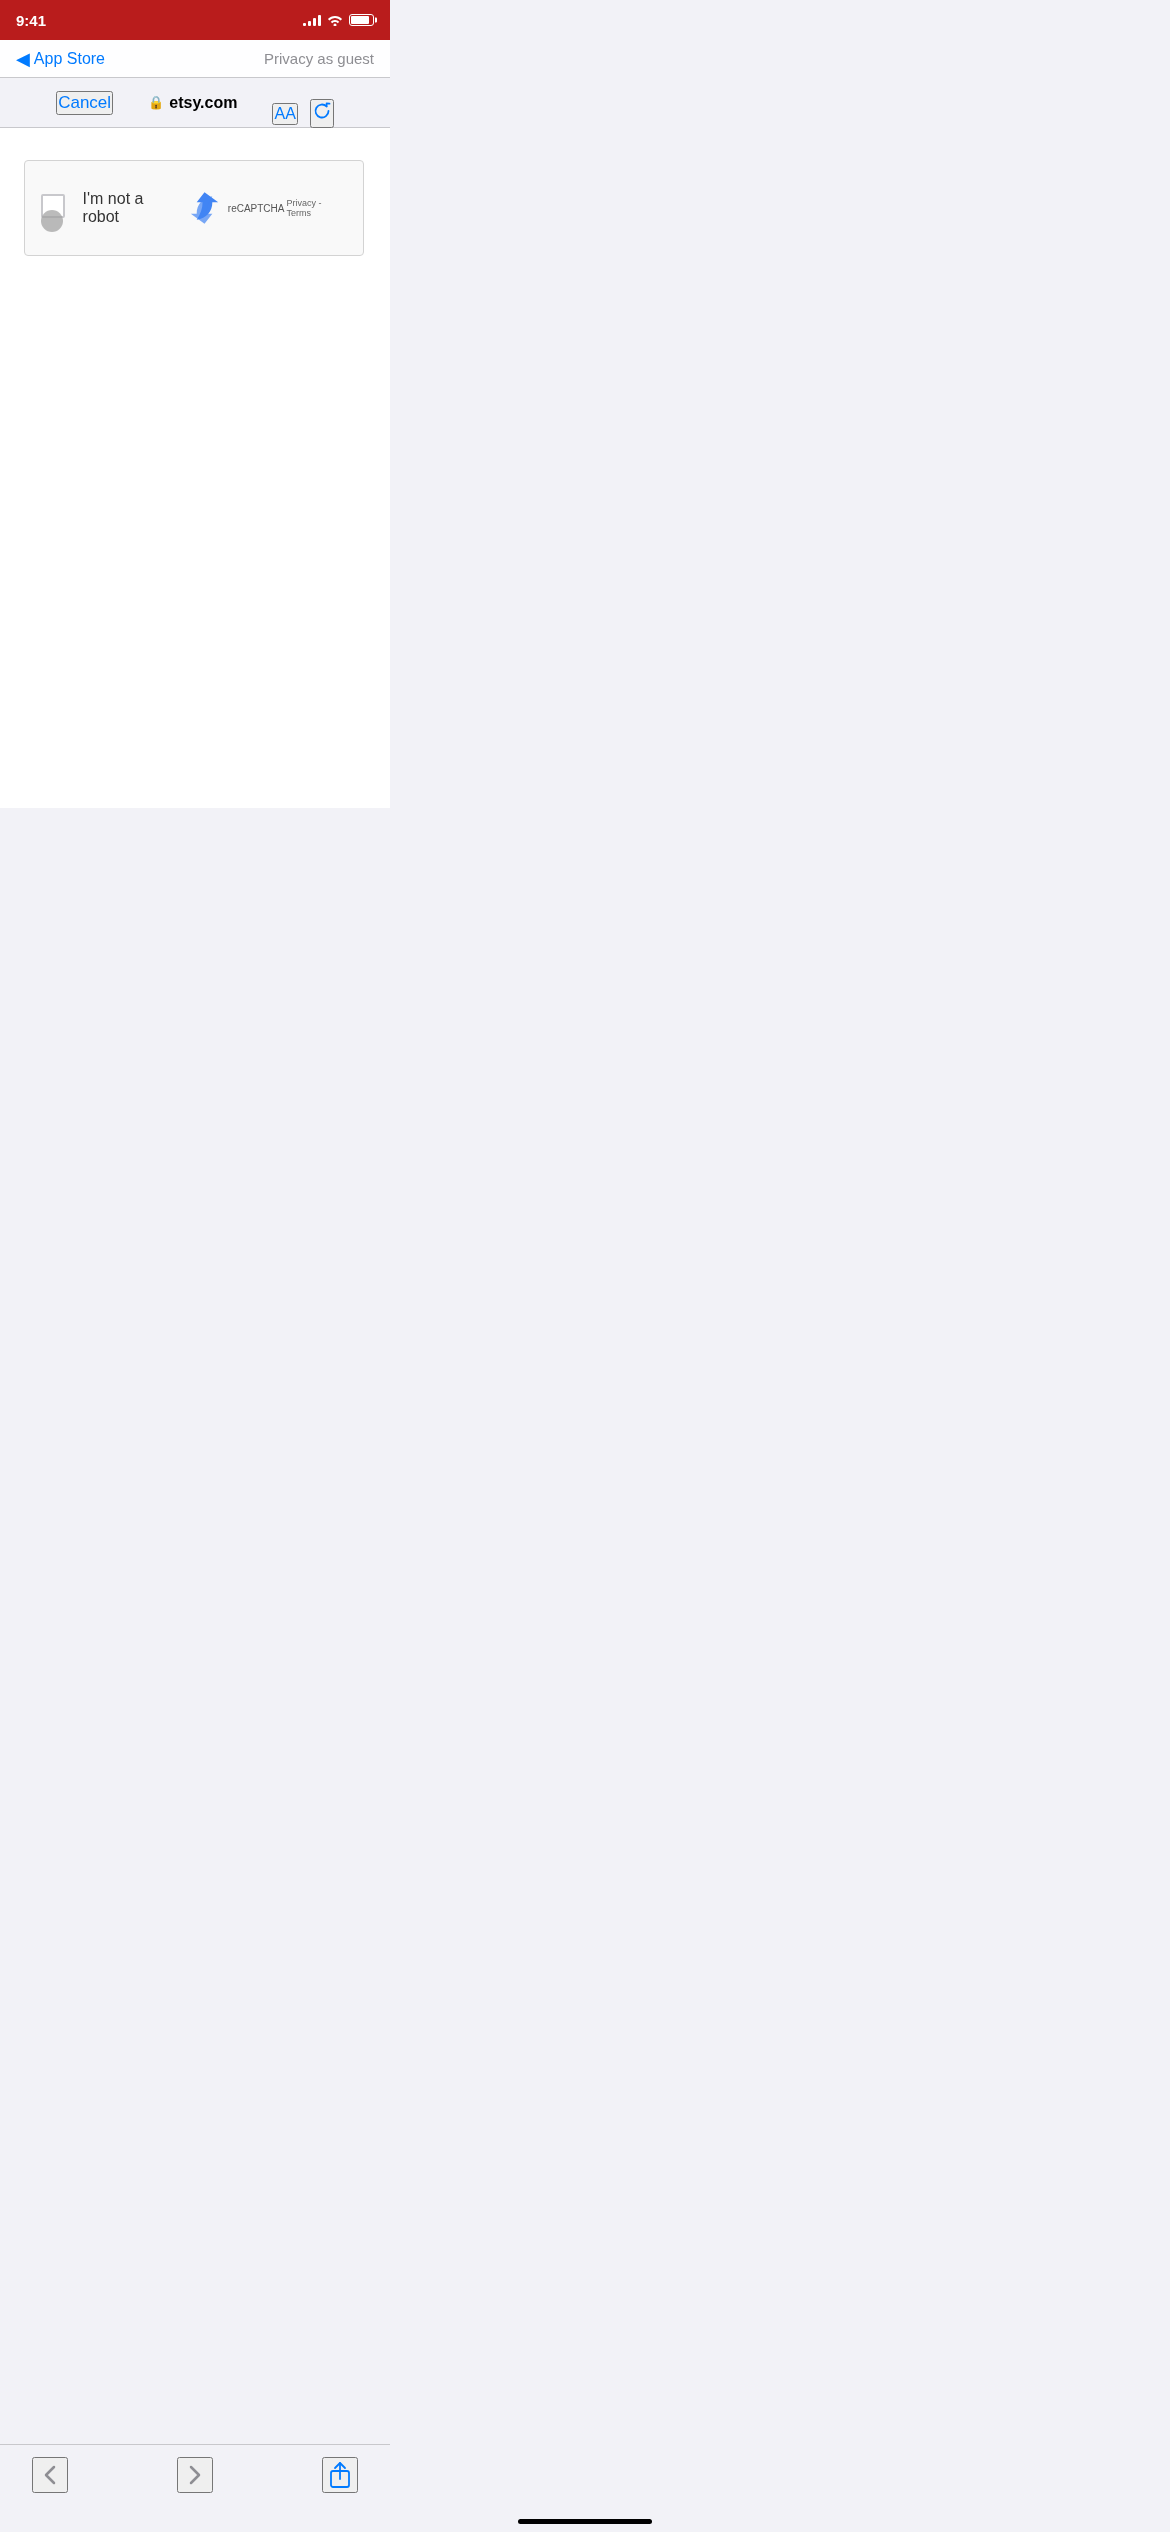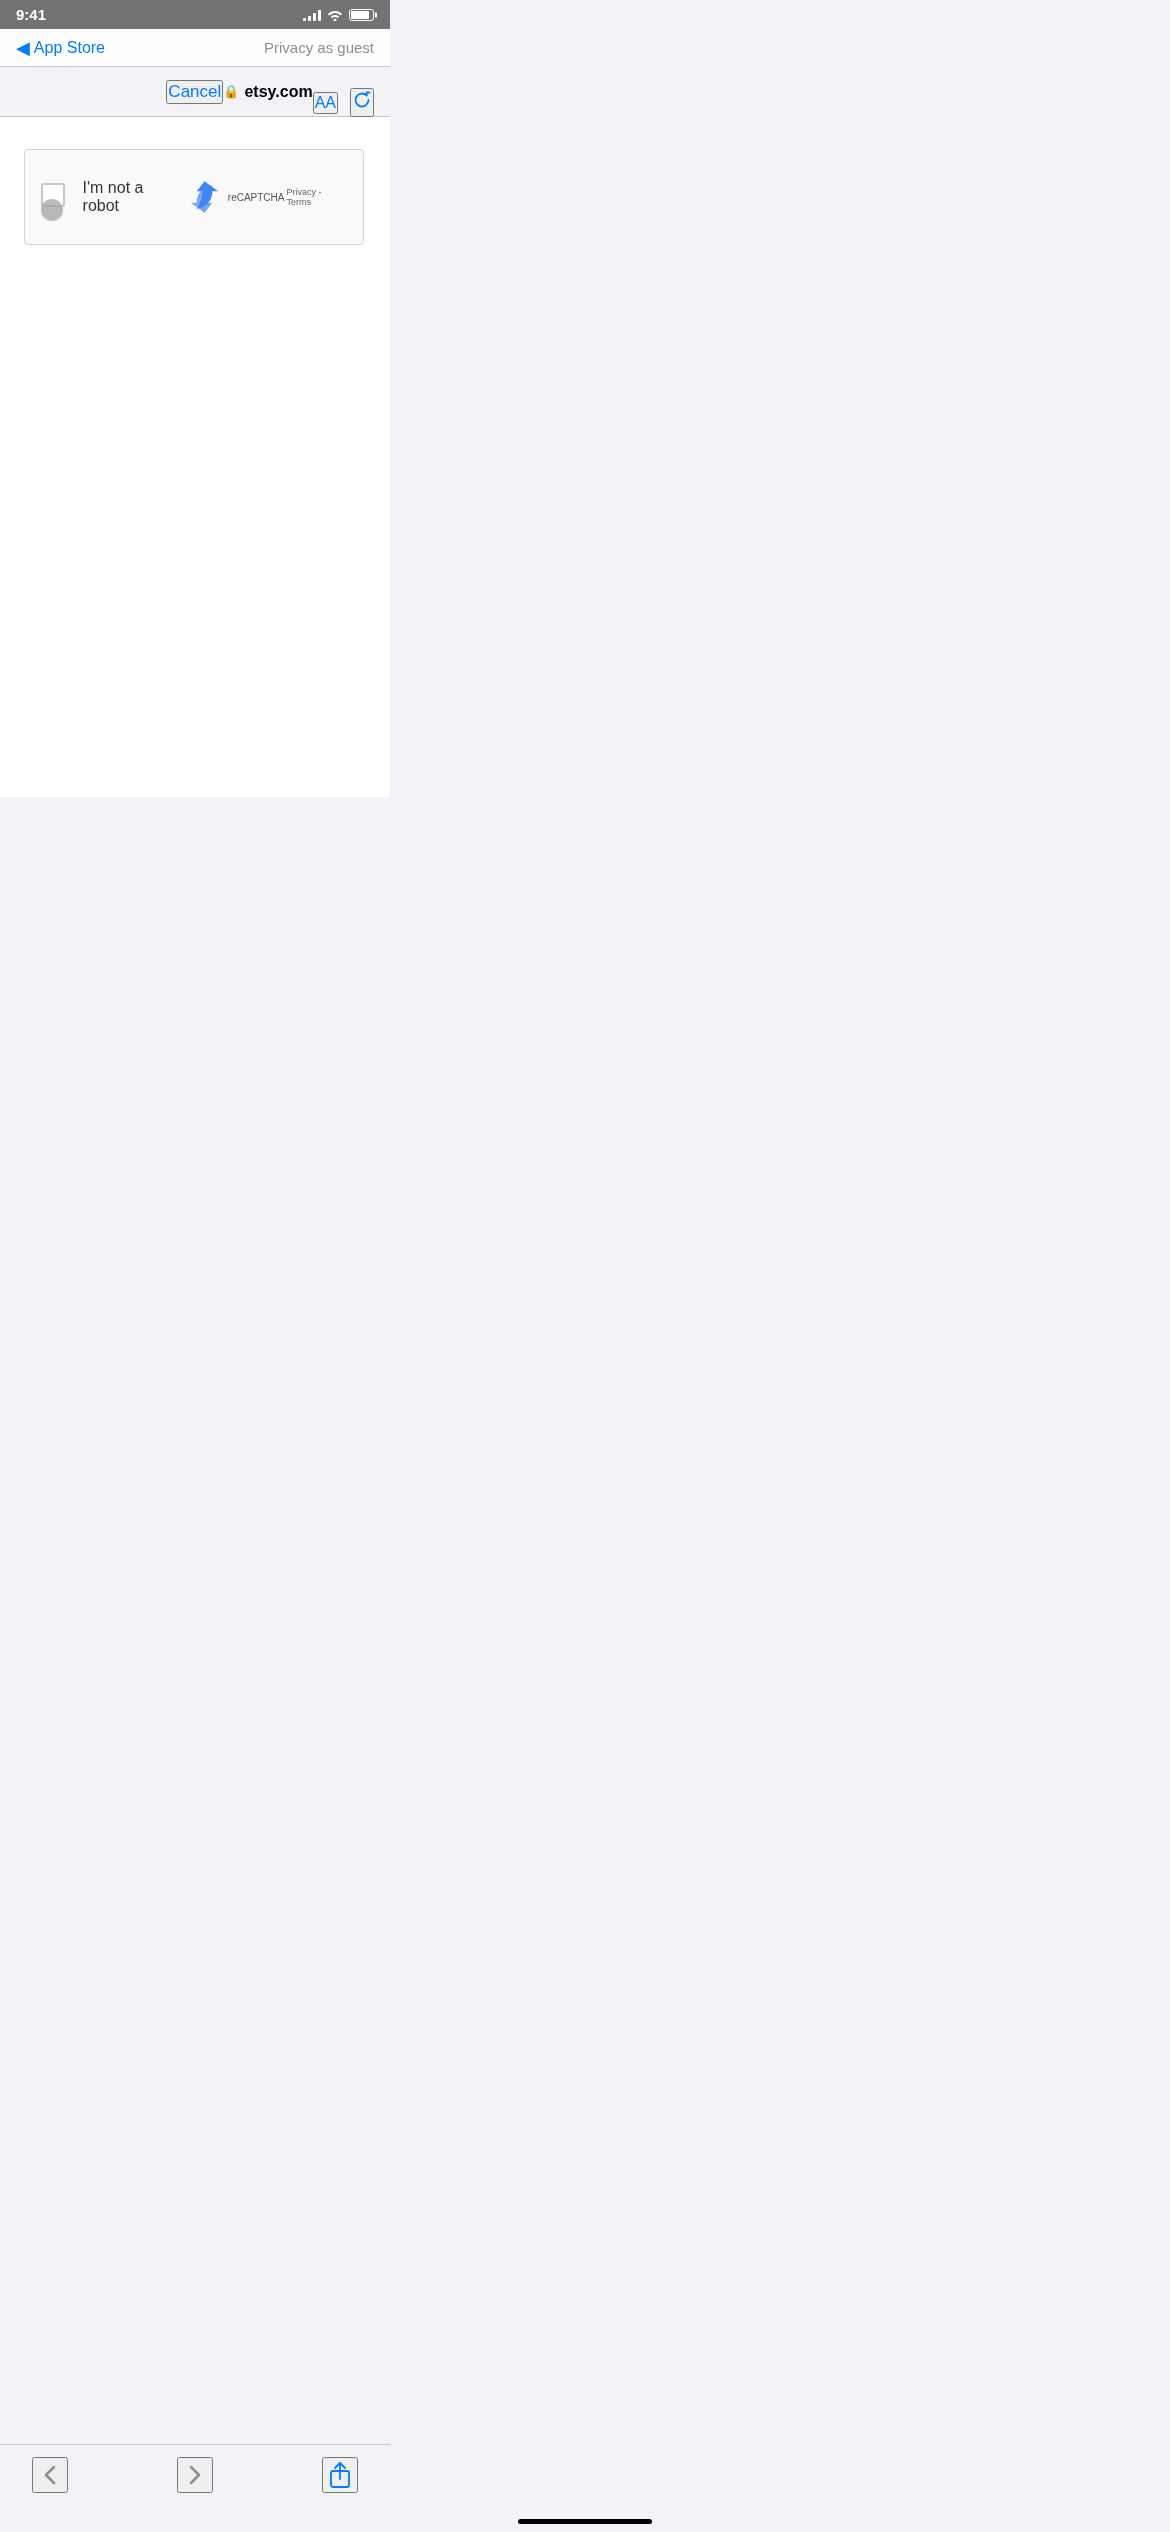--- a/index.html
+++ b/index.html
@@ -12,22 +12,22 @@
     body {
       width: 390px;
       min-height: 844px;
       background: #f2f2f7;
       font-family: -apple-system, BlinkMacSystemFont, 'SF Pro Text', 'Helvetica Neue', sans-serif;
       overflow-x: hidden;
     }
 
     
     .status-bar {
-      background: #737373;
-      height: 29px;
+      background: #b91c1c;
+      height: 40px;
       display: flex;
       align-items: center;
       justify-content: space-between;
       padding: 0 16px;
       color: #fff;
     }
 
     .status-time {
       font-size: 15px;
       font-weight: 600;
@@ -115,23 +115,24 @@
       color: #8e8e93;
       font-size: 15px;
     }
 
     
     .browser-bar {
       background: #f2f2f7;
       height: 50px;
       display: flex;
       align-items: center;
-      justify-content: flex-end;
+      justify-content: center;
       padding: 0 16px;
       border-bottom: 0.5px solid #c8c8cc;
+      gap: 35px;
     }
 
     .browser-cancel {
       color: #007aff;
       font-size: 17px;
       font-weight: 400;
     }
 
     .browser-url {
       display: flex;

